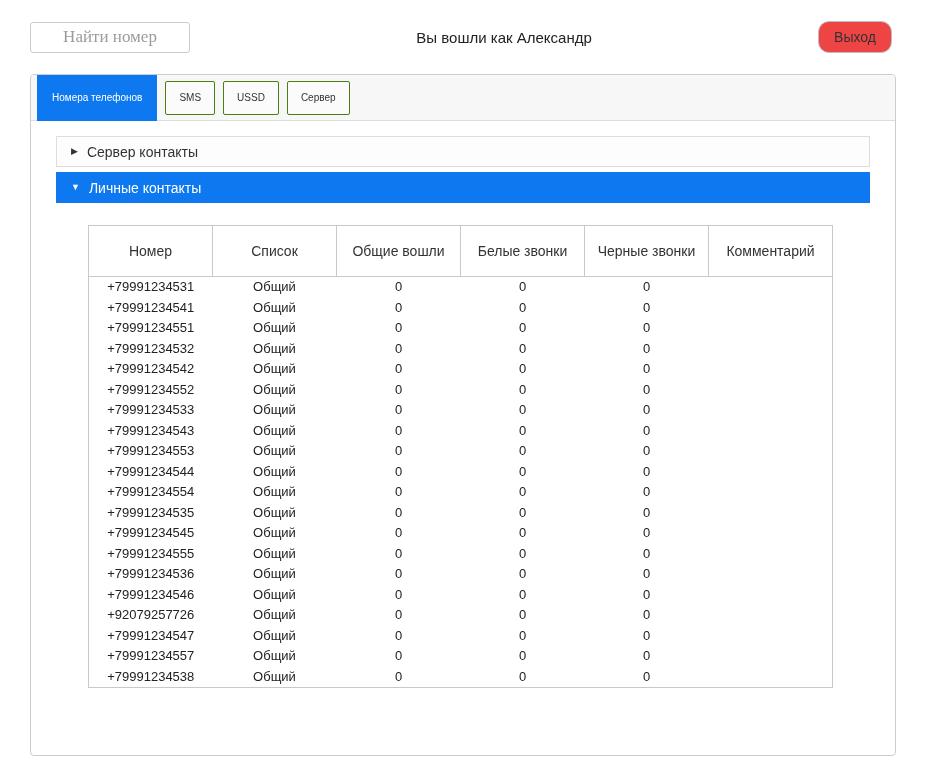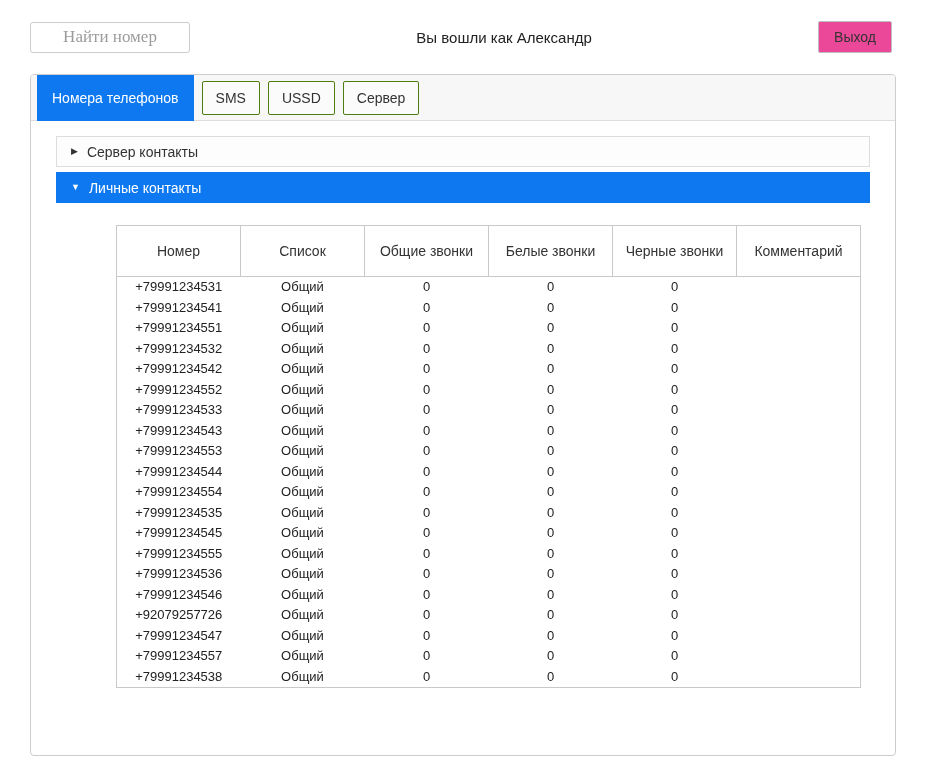--- a/index.html
+++ b/index.html
@@ -34,23 +34,23 @@
   }
   .search-input::placeholder { color: #9b9b9b; }
   .login-status {
     flex: 1;
     text-align: center;
     font-weight: normal;
     font-size: 15px;
     color: #222;
   }
   .logout-btn {
-    background: #ec4899;
+    background: #ef4444;
     border: 1px solid #bdbdbd;
-    border-radius: 2px;
+    border-radius: 11px;
     padding: 7px 15px;
     font-size: 14px;
     font-family: "Liberation Sans", sans-serif;
     color: #333;
     cursor: pointer;
   }
 
   
   .panel {
     margin: 21px 30px 0 30px;
@@ -65,21 +65,21 @@
   .tabstrip {
     display: flex;
     align-items: center;
     background: #f7f7f7;
     border-bottom: 1px solid #ddd;
     height: 46px;
     padding-left: 6px;
     gap: 8px;
   }
   .tab {
-    font-size: 14px;
+    font-size: 10px;
     display: flex;
     align-items: center;
     cursor: pointer;
     white-space: nowrap;
   }
   .tab.active {
     background: var(--accent);
     color: #fff;
     height: 46px;
     padding: 0 15px;
@@ -122,21 +122,20 @@
   .acc-content { padding: 17px 32px 10px 32px; }
 
   
   table.contacts {
     border-collapse: collapse;
     table-layout: fixed;
     width: 745px;
     border: 1px solid #c9c9c9;
     font-size: 13px;
     color: #222;
-    margin-left: 28px;
   }
   table.contacts thead th {
     border: 1px solid #c9c9c9;
     font-weight: normal;
     font-size: 14px;
     color: #333;
     padding: 17px 6px;
     background: #fff;
     text-align: center;
   }
@@ -186,21 +185,21 @@
       <span class="acc-icon">▼</span>
       <span>Личные контакты</span>
     </div>
 
     <div class="acc-content">
       <table class="contacts">
         <thead>
           <tr>
               <th>Номер</th>
               <th>Список</th>
-              <th>Общие звонки</th>
+              <th>Общие вошли</th>
               <th>Белые звонки</th>
               <th>Черные звонки</th>
               <th>Комментарий</th>
             </tr>
         </thead>
         <tbody>
             <tr>
               <td>+79991234531</td>
               <td>Общий</td>
               <td>0</td>

